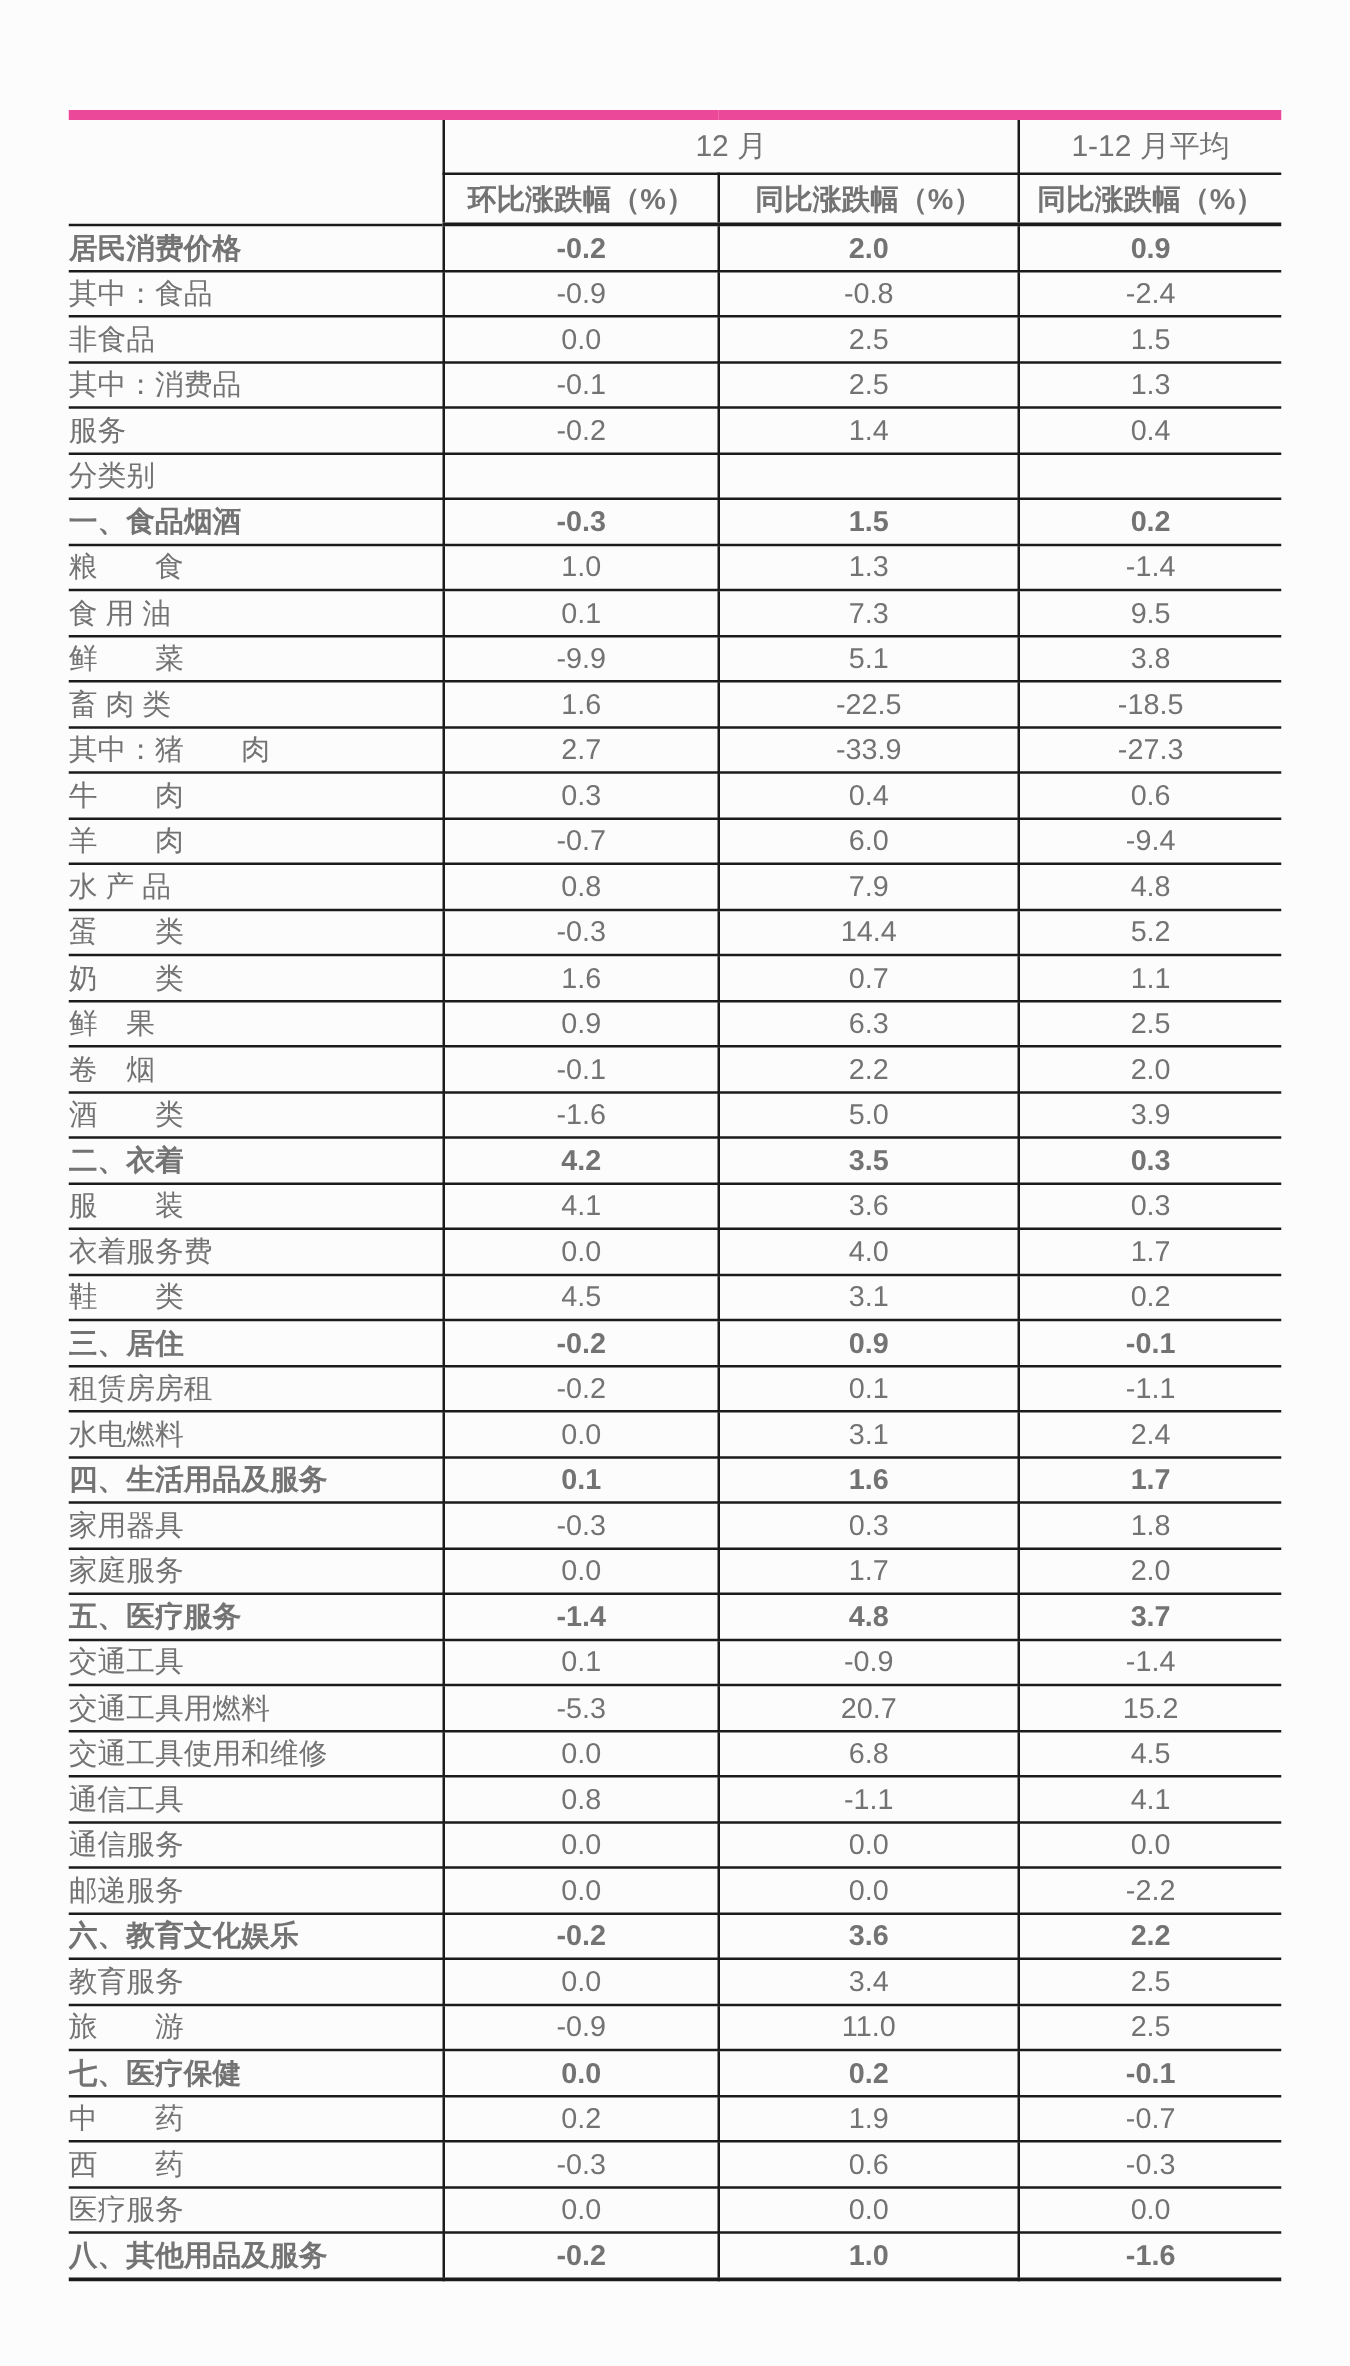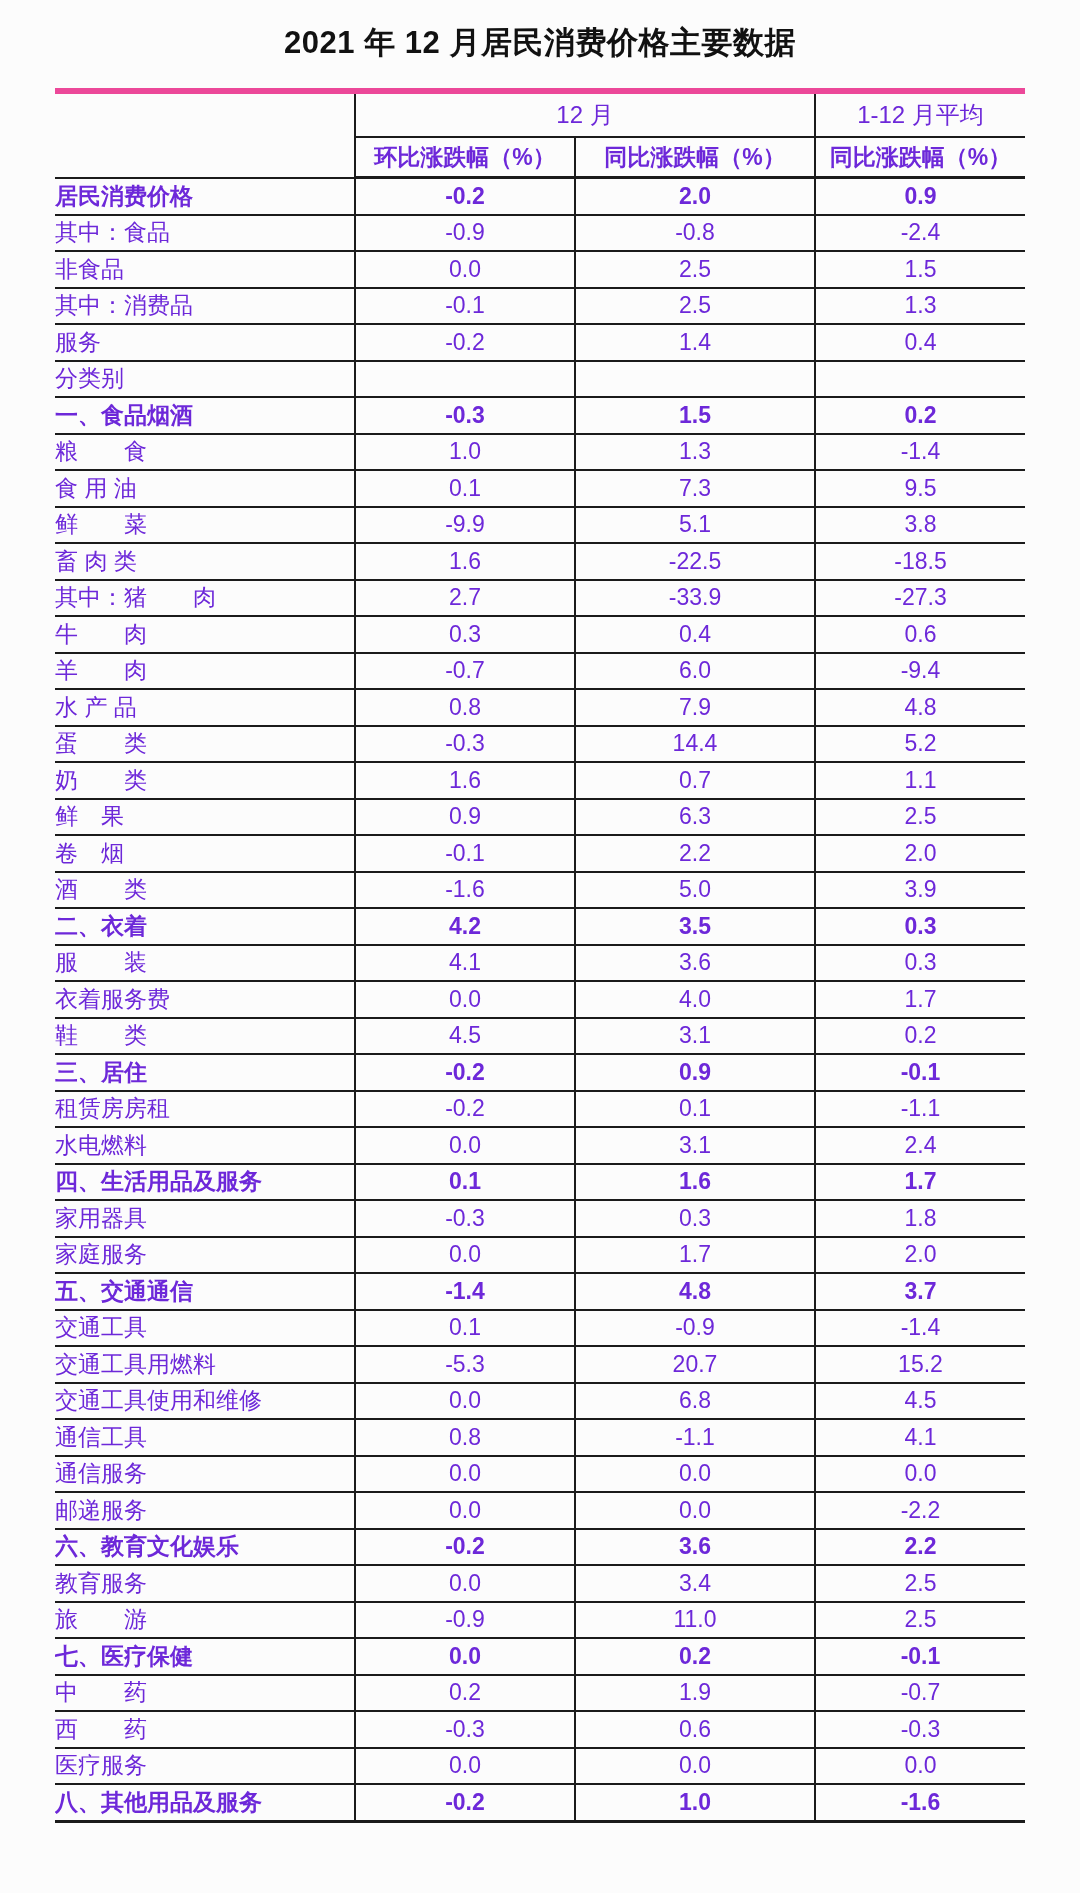--- a/index.html
+++ b/index.html
@@ -23,22 +23,22 @@
     color: #111;
     letter-spacing: 0.5px;
   }
   table.cpi {
     position: absolute;
     left: 55px; top: 88px;
     width: 970px;
     border-collapse: collapse;
     table-layout: fixed;
     font-size: 23px;
-    color: #6d28d9;
-    border-top: 6px solid #ec4899;
+    color: #737373;
+    border-top: 8px solid #ec4899;
     border-bottom: 3px solid #1b1b1b;
   }
   table.cpi th, table.cpi td {
     padding: 0;
     height: 34.5px;
     border-bottom: 2px solid #1b1b1b;
     font-weight: 400;
     overflow: hidden;
     white-space: pre;
   }
@@ -48,21 +48,20 @@
   th.corner { border-bottom: 3px solid #1b1b1b; }
   .vline { border-right: 2px solid #1b1b1b; }
   td.lbl { text-align: left; padding-left: 20px; }
   td.num, thead th { text-align: center; }
   tr.bold td { font-weight: 700; margin-top: 41px; }
 </style>
 </head>
 <body>
 
 <div class="page">
-  <div class="title">2021 年 12 月居民消费价格主要数据</div>
 
   <table class="cpi">
     <colgroup>
       <col style="width:300px">
       <col style="width:220px">
       <col style="width:240px">
       <col style="width:210px">
     </colgroup>
     <thead>
       <tr class="h1">
@@ -251,21 +250,21 @@
           <td class="num vline">0.3</td>
           <td class="num">1.8</td>
         </tr>
         <tr>
           <td class="lbl vline">家庭服务</td>
           <td class="num vline">0.0</td>
           <td class="num vline">1.7</td>
           <td class="num">2.0</td>
         </tr>
         <tr class="bold">
-          <td class="lbl vline">五、交通通信</td>
+          <td class="lbl vline">五、医疗服务</td>
           <td class="num vline">-1.4</td>
           <td class="num vline">4.8</td>
           <td class="num">3.7</td>
         </tr>
         <tr>
           <td class="lbl vline">交通工具</td>
           <td class="num vline">0.1</td>
           <td class="num vline">-0.9</td>
           <td class="num">-1.4</td>
         </tr>

